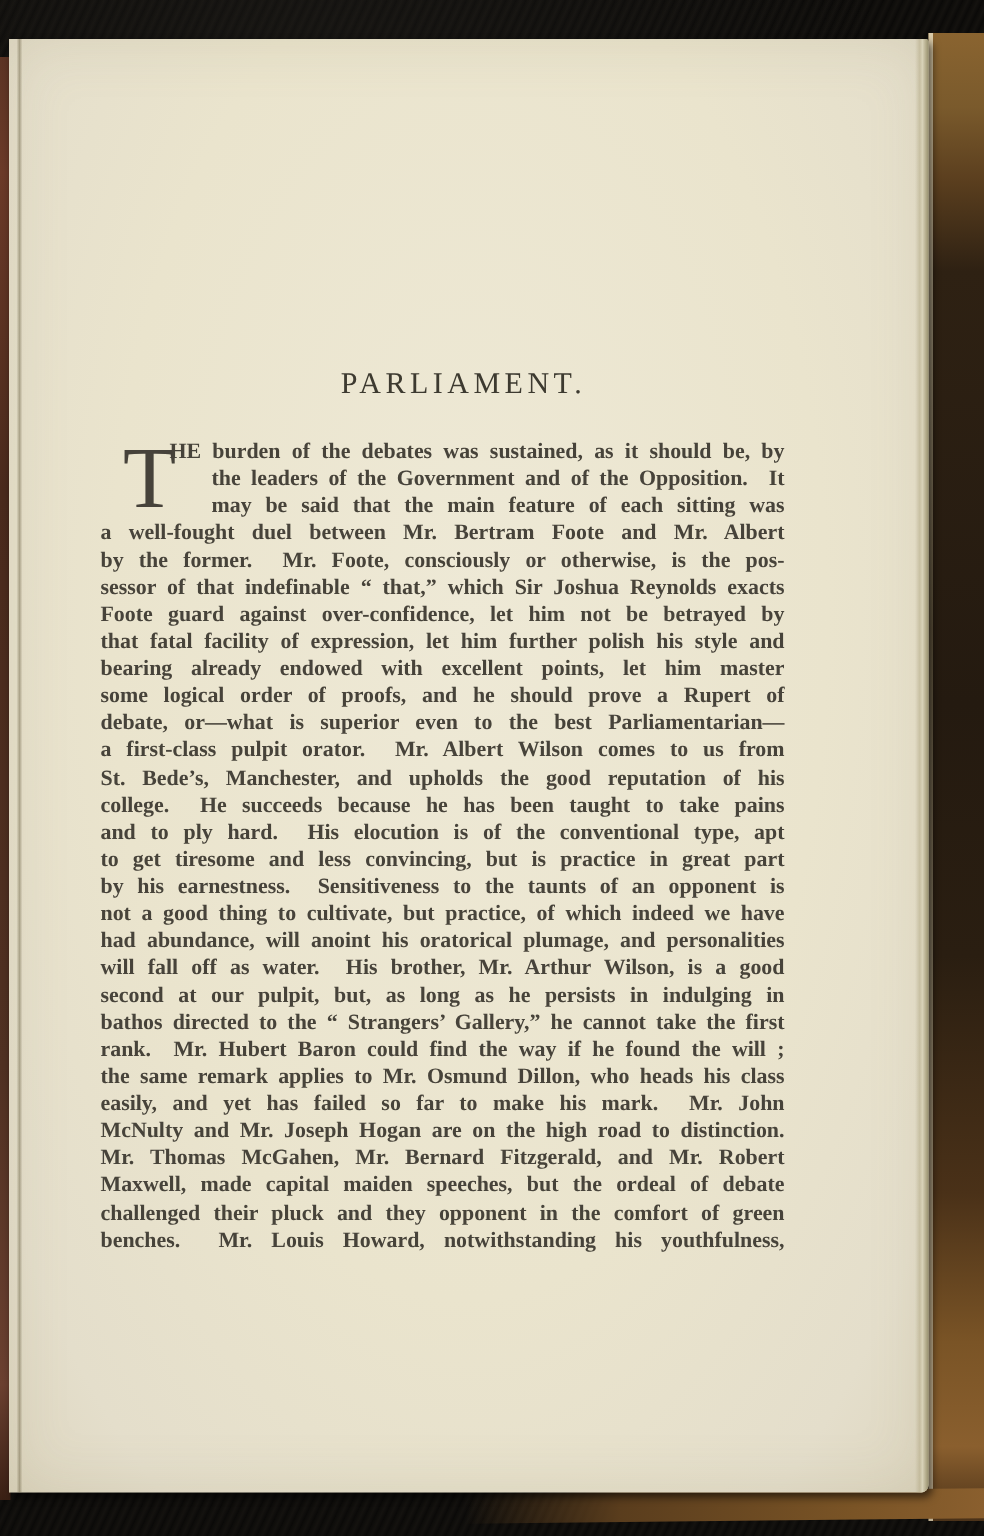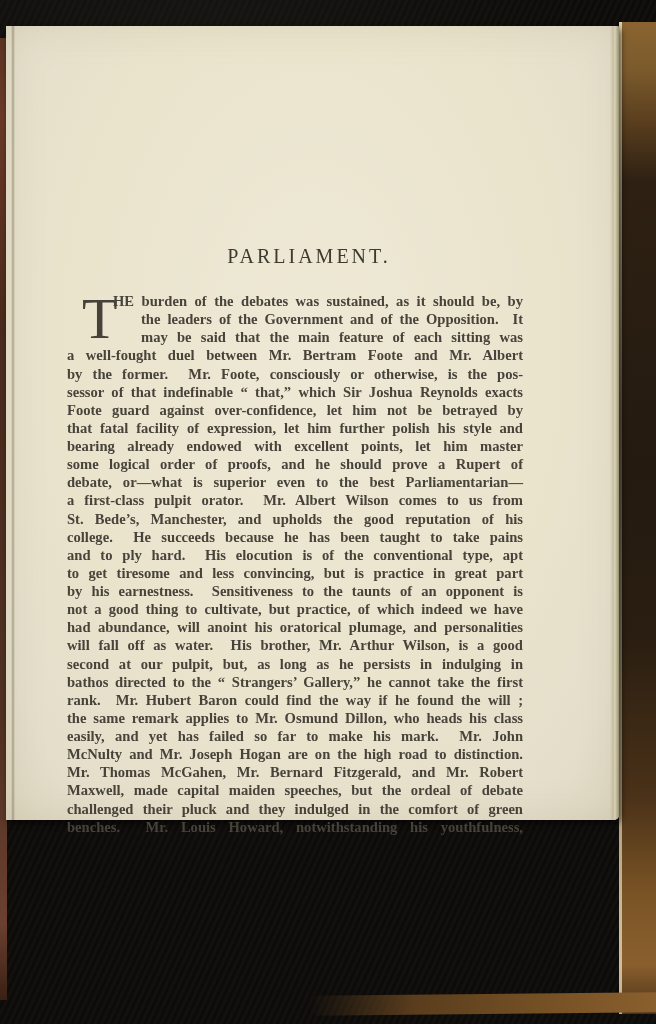--- a/index.html
+++ b/index.html
@@ -28,21 +28,21 @@
     background:linear-gradient(180deg, rgba(240,230,200,.8), rgba(200,185,140,.35) 40%, rgba(240,230,200,.7) 92%);
   }
   
   .cover-bottom{
     position:absolute;left:310px;top:994px;width:346px;height:20px;z-index:1;
     transform:skewY(-0.6deg);
     background:linear-gradient(90deg, rgba(90,61,29,0) 0%, #5a3d1d 30%, #7a5426 75%, #8a5f2e 100%);
   }
   
   .page{
-    position:absolute;left:6px;top:26px;width:613px;height:794px;z-index:2;
+    position:absolute;left:6px;top:26px;width:613px;height:969px;z-index:2;
     background:
       radial-gradient(ellipse at 50% 40%, #eee9d6 0%, #eae4cd 55%, #e4decb 85%, #ddd6c0 100%);
     box-shadow: inset 0 0 40px rgba(150,140,100,.18), 2px 3px 6px rgba(0,0,0,.6);
     border-radius:0 2px 5px 0;
   }
   
   .gutter{
     position:absolute;left:5px;top:0;width:4px;height:100%;
     background:linear-gradient(90deg, rgba(105,95,65,0) 0%, rgba(105,95,65,.45) 50%, rgba(105,95,65,0) 100%);
   }
@@ -110,17 +110,17 @@
         <div class="line">had abundance, will anoint his oratorical plumage, and personalities</div>
         <div class="line">will fall off as water.&nbsp; His brother, Mr. Arthur Wilson, is a good</div>
         <div class="line">second at our pulpit, but, as long as he persists in indulging in</div>
         <div class="line">bathos directed to the “ Strangers’ Gallery,” he cannot take the first</div>
         <div class="line">rank.&nbsp; Mr. Hubert Baron could find the way if he found the will ;</div>
         <div class="line">the same remark applies to Mr. Osmund Dillon, who heads his class</div>
         <div class="line">easily, and yet has failed so far to make his mark.&nbsp; Mr. John</div>
         <div class="line">McNulty and Mr. Joseph Hogan are on the high road to distinction.</div>
         <div class="line">Mr. Thomas McGahen, Mr. Bernard Fitzgerald, and Mr. Robert</div>
         <div class="line">Maxwell, made capital maiden speeches, but the ordeal of debate</div>
-        <div class="line">challenged their pluck and they indulged in the comfort of green</div>
+        <div class="line">challenged their pluck and they opponent in the comfort of green</div>
         <div class="line">benches.&nbsp; Mr. Louis Howard, notwithstanding his youthfulness,</div>
       </div>
   </div>
 </div>
 
 </body></html>

